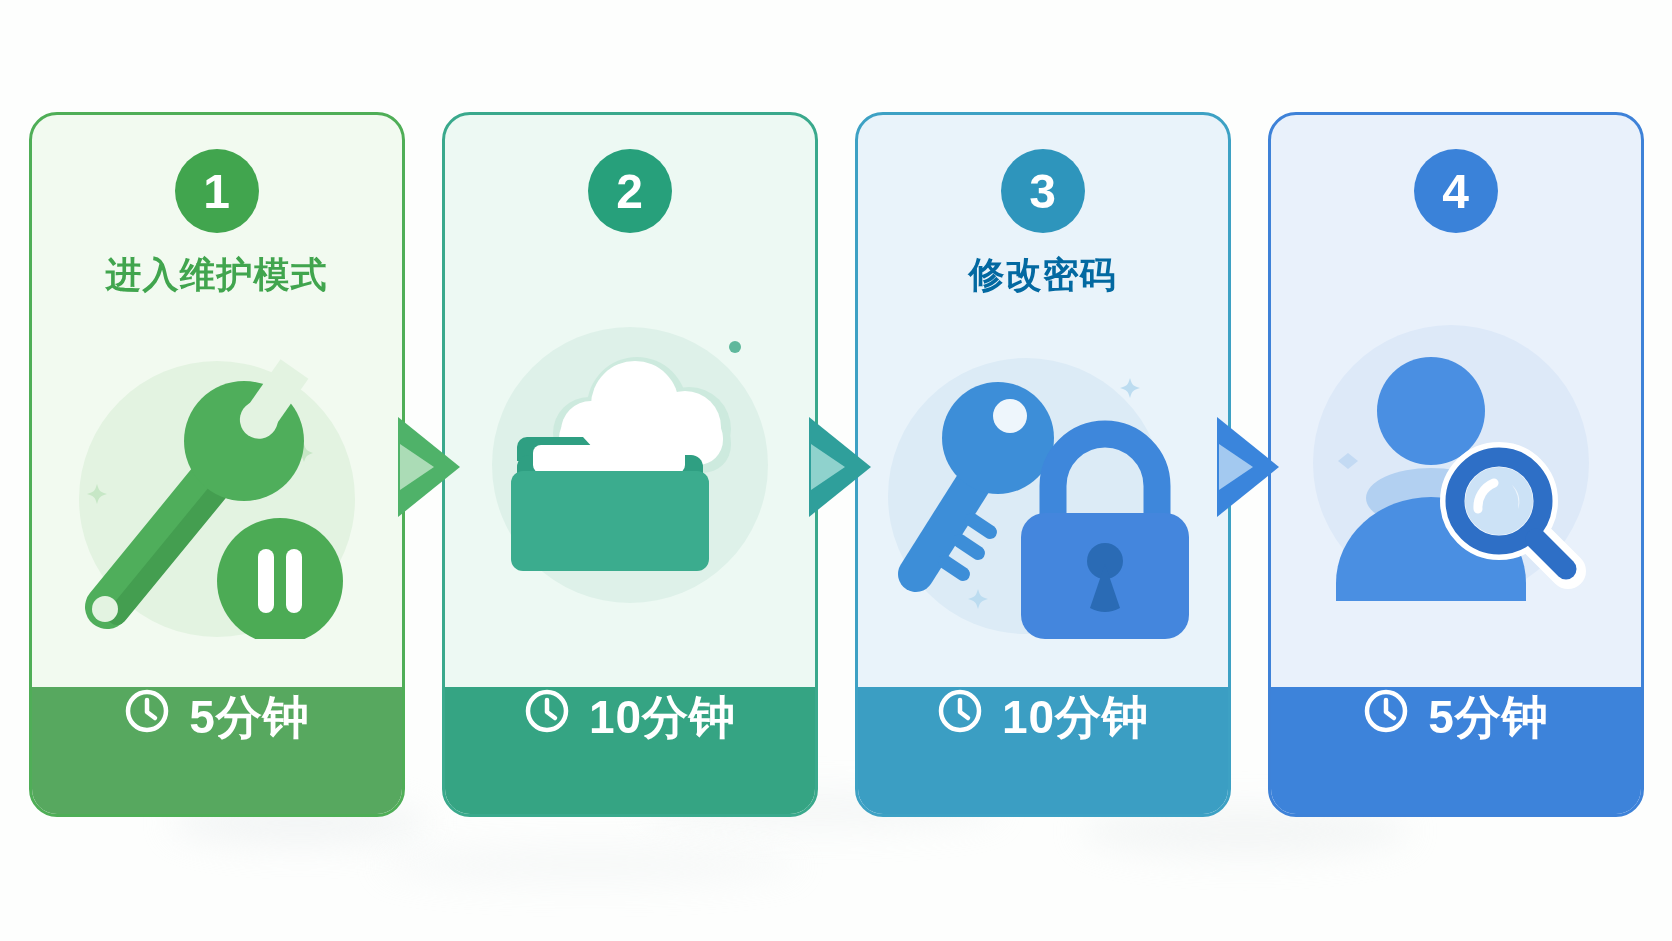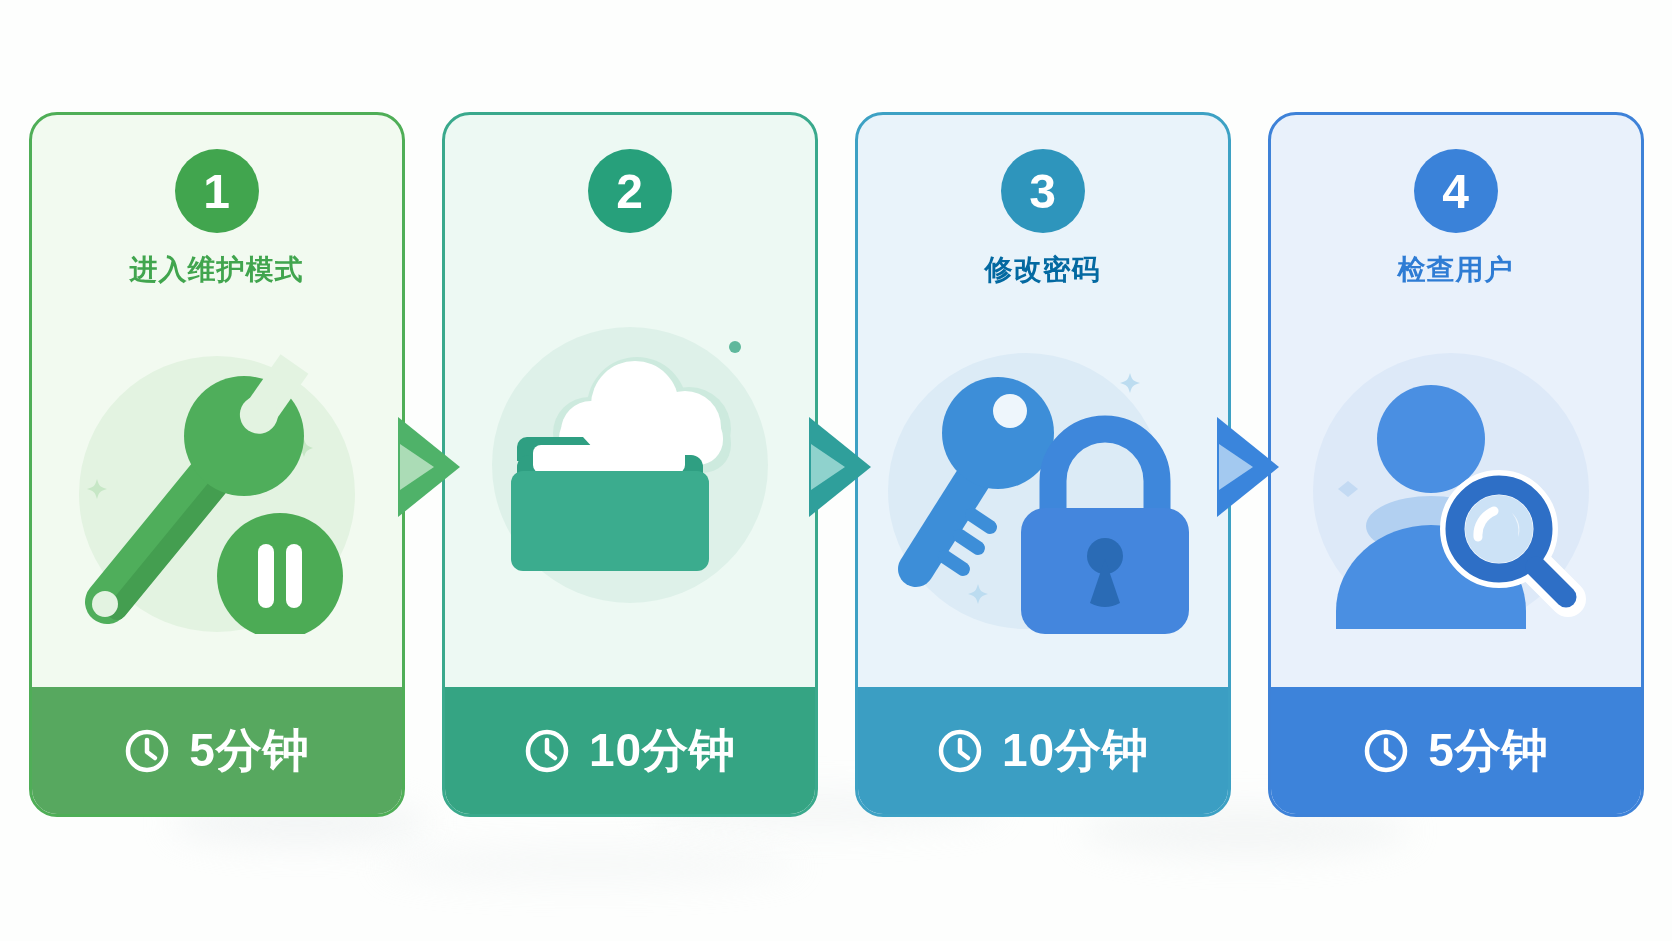--- a/index.html
+++ b/index.html
@@ -36,33 +36,33 @@
     margin-top:34px;width:84px;height:84px;border-radius:50%;
     display:flex;align-items:center;justify-content:center;
     color:#fff;font-size:48px;font-weight:bold;flex:none;
   }
   .step1 .num{background:#41a54e;}
   .step2 .num{background:#27a07b;}
   .step3 .num{background:#2e95bc;}
   .step4 .num{background:#3a82d9;}
 
   .title{
-    margin:20px 0 4px 0;font-size:28px;font-weight:bold;letter-spacing:1px;
+    margin:20px 0 4px 0;font-size:36px;font-weight:bold;letter-spacing:1px;
     line-height:1.2;flex:none;
   }
   .step1 .title{color:#41a54e;}
   .step2 .title{color:#2aa47e;}
   .step3 .title{color:#0369a1;}
   .step4 .title{color:#2e7cd4;}
 
   .iconarea{flex:1;display:flex;align-items:center;justify-content:center;width:100%;}
 
   .footer{
     flex:none;width:100%;height:127px;
-    display:flex;align-items:center;justify-content:center;gap:18px;
+    display:flex;align-items:flex-start;justify-content:center;gap:18px;
   }
   .step1 .footer{background:#57a85f;}
   .step2 .footer{background:#35a483;}
   .step3 .footer{background:#3b9ec3;}
   .step4 .footer{background:#3d83da;}
   .duration{color:#fff;font-size:46px;font-weight:bold;letter-spacing:1px;}
   .clock{display:flex;}
 
   .arrow{position:absolute;top:417px;width:62px;height:100px;}
   .arrow.a1{left:398px;}
@@ -190,21 +190,20 @@
           </svg>
         </span>
         <span class="duration">10分钟</span>
       </div>
     </div>
 
     <div class="card step4">
       <div class="num">
         <span>4</span>
       </div>
-      <h2 class="title">检查用户</h2>
       <div class="iconarea">
         <svg width="300" height="295" viewBox="0 0 300 295">
           <circle cx="145" cy="150" r="138" fill="#dde9f8"></circle>
           <path d="M42 140 l10 8 -10 8 -10 -8 Z" fill="#c3daf3"></path>
 
           <ellipse cx="125" cy="185" rx="65" ry="30" fill="#b2d0f1"></ellipse>
           <circle cx="125" cy="98" r="54" fill="#4a8fe2"></circle>
           <path d="M30 288 v-18 a95 86 0 0 1 190 0 v18 z" fill="#4a8fe2"></path>
 
           <line x1="226" y1="222" x2="262" y2="258" stroke="#ffffff" stroke-width="36" stroke-linecap="round"></line>

